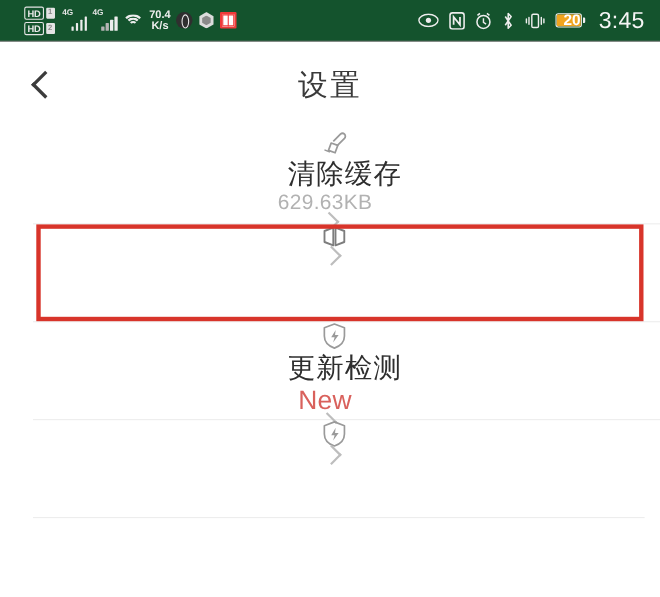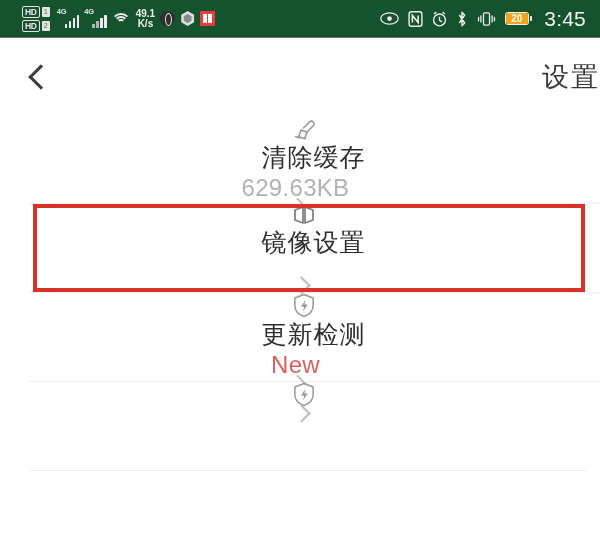--- a/index.html
+++ b/index.html
@@ -176,22 +176,22 @@
     overflow: hidden;
   }
   .battery-fill {
     background: #f0a41e;
     height: 100%;
     width: 100%;
   }
   .battery-num {
     position: absolute;
     left: 0; right: 0;
-    text-align: center;
-    font-size: 10px;
+    text-align: right;
+    font-size: 14px;
     font-weight: bold;
     color: #ffffff;
     line-height: 11px;
   }
   .battery-tip {
     width: 2px;
     height: 5px;
     background: #f0f0f0;
     border-radius: 0 1px 1px 0;
     margin-left: 1.5px;
@@ -226,21 +226,21 @@
   .chev-back {
     width: 15px;
     height: 15px;
     border-left: 3px solid #3c3c3c;
     border-bottom: 3px solid #3c3c3c;
     transform: rotate(45deg);
     margin-left: 5px;
   }
   .nav-title {
     width: 100%;
-    text-align: right;
+    text-align: center;
     font-size: 27px;
     color: #3a3a3a;
     letter-spacing: 2px;
     font-family: "DejaVu Sans", "Liberation Sans", sans-serif;
   }
 
   
   .list {
     position: relative;
     background: #ffffff;
@@ -265,21 +265,21 @@
   }
   .row-label {
     font-size: 25px;
     color: #2e2e2e;
     margin-left: 20px;
     letter-spacing: 1px;
     font-family: "DejaVu Sans", "Liberation Sans", sans-serif;
     flex: 1;
   }
   .row-value {
-    font-size: 24px;
+    font-size: 19px;
     color: #b2b2b2;
     margin-right: 16px;
     letter-spacing: 0.3px;
   }
   .row-badge {
     font-size: 24px;
     color: #d9615c;
     margin-right: 16px;
     letter-spacing: 0.3px;
   }
@@ -352,21 +352,21 @@
       </span>
     </div>
 
     <span class="wifi-icon">
       <span class="w1"></span>
         <span class="w2"></span>
         <span class="w3"></span>
     </span>
 
     <div class="speed">
-      <div>49.1</div>
+      <div>70.4</div>
       <div>K/s</div>
     </div>
 
     <span class="app-ico app-globe"></span>
     <span class="app-ico app-hex"></span>
     <span class="app-ico app-book"></span>
   </div>
 
   <div class="sb-right">
     <span class="sb-icon">
@@ -436,21 +436,20 @@
   <div class="divider"></div>
 
   <div class="row-wrap">
     <div class="row">
       <span class="row-icon">
         <svg width="24" height="22" viewBox="0 0 24 22">
           <path d="M11 3 L3 6 L3 16 L11 19 Z" fill="none" stroke="#7d7d7d" stroke-width="1.7" stroke-linejoin="round"></path>
           <path d="M13 3 L21 6 L21 16 L13 19 Z" fill="none" stroke="#7d7d7d" stroke-width="1.7" stroke-linejoin="round"></path>
         </svg>
       </span>
-      <span class="row-label">镜像设置</span>
       <span class="row-value"></span>
       <span class="chev-right"></span>
     </div>
     <div class="highlight-box"></div>
   </div>
   <div class="divider"></div>
 
   <div class="row-wrap">
     <div class="row">
       <span class="row-icon">

